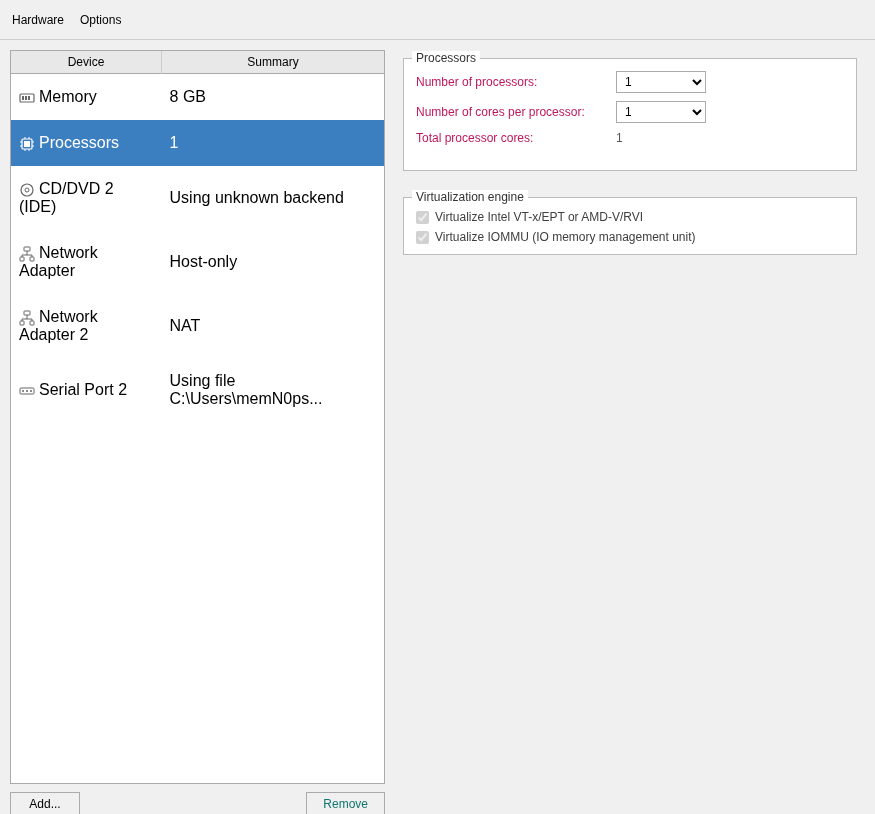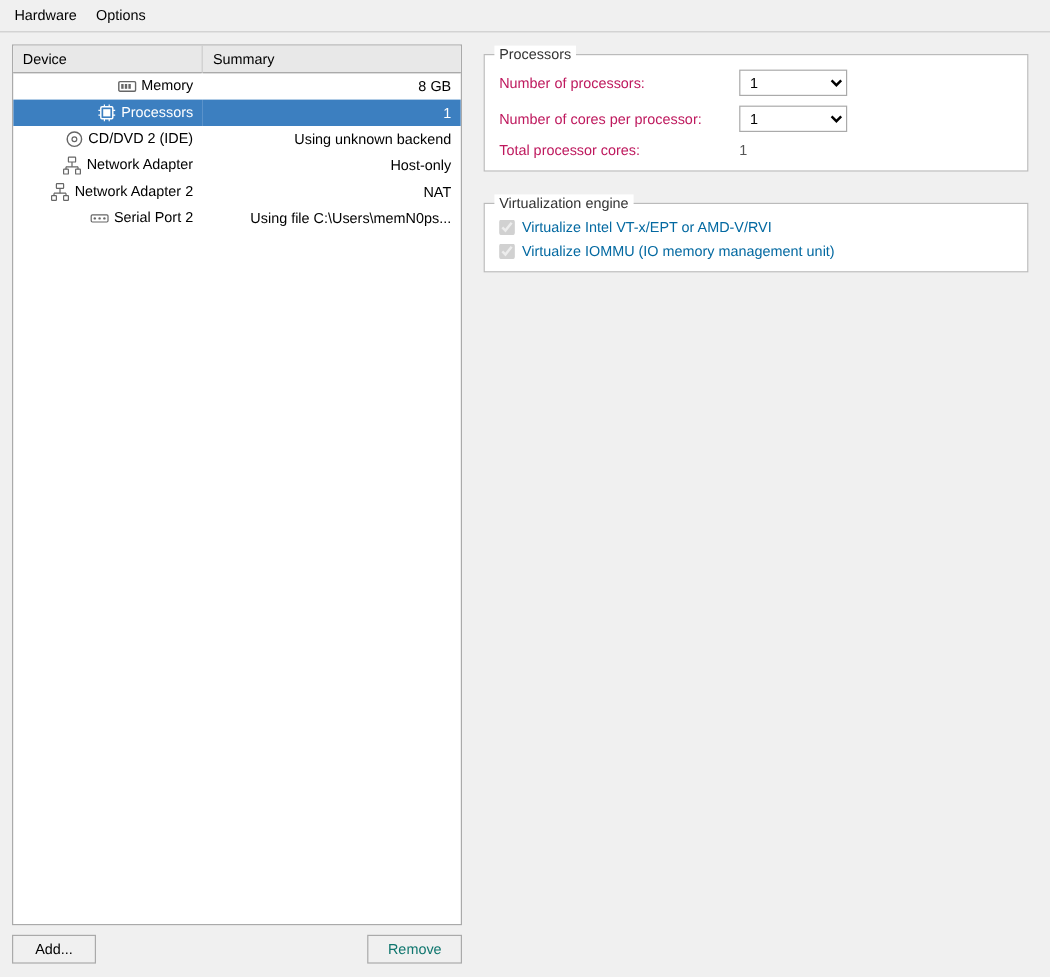--- a/index.html
+++ b/index.html
@@ -12,21 +12,21 @@
       height: 814px;
       overflow: hidden;
     }
 
     .menu-bar {
       display: flex;
       align-items: center;
       background: #f0f0f0;
       border-bottom: 1px solid #ccc;
       padding: 2px 4px;
-      height: 27px;
+      height: 40px;
     }
     .menu-item {
       padding: 2px 8px;
       cursor: pointer;
       font-size: 12px;
     }
 
     .main-content {
       display: flex;
       height: calc(814px - 24px);
@@ -53,45 +53,44 @@
       width: 100%;
       border-collapse: collapse;
     }
 
     .device-table thead tr {
       background: #e8e8e8;
       border-bottom: 1px solid #aaa;
     }
 
     .device-table thead th {
-      text-align: left;
+      text-align: center;
       padding: 4px 8px;
       font-weight: normal;
       font-size: 12px;
       border-right: 1px solid #ccc;
     }
 
     .device-table thead th:last-child {
       border-right: none;
     }
 
     .device-table tbody tr {
       cursor: pointer;
     }
 
     .device-table tbody tr.selected {
       background: #3c7fc0;
       color: #fff;
     }
 
     .device-table tbody td {
-      padding: 3px 8px;
-      font-size: 12px;
+      padding: 14px 8px;
+      font-size: 16px;
       vertical-align: middle;
-      text-align: right;
     }
 
     .device-icon {
       display: inline-block;
       width: 16px;
       height: 16px;
       margin-right: 4px;
       vertical-align: middle;
     }
 
@@ -124,21 +123,21 @@
       gap: 10px;
     }
 
     .form-row {
       display: flex;
       align-items: center;
       margin-bottom: 8px;
     }
 
     .form-row:last-child {
-      margin-bottom: 0;
+      margin-bottom: 15px;
     }
 
     .form-label {
       font-size: 12px;
       flex: 0 0 200px;
       color: #be185d;
     }
 
     .form-value {
       font-size: 12px;
@@ -163,21 +162,21 @@
     .checkbox-row:last-child {
       margin-bottom: 0;
     }
 
     .checkbox-row input[type="checkbox"] {
       margin-right: 6px;
     }
 
     .checkbox-row label {
       font-size: 12px;
-      color: #0369a1;
+      color: #404040;
     }
 
     
     .processors-section {
       border: 1px solid #bbb;
       margin: 8px 8px 8px 8px;
       padding: 12px 12px 10px 12px;
       position: relative;
       background: #fff;
     }

